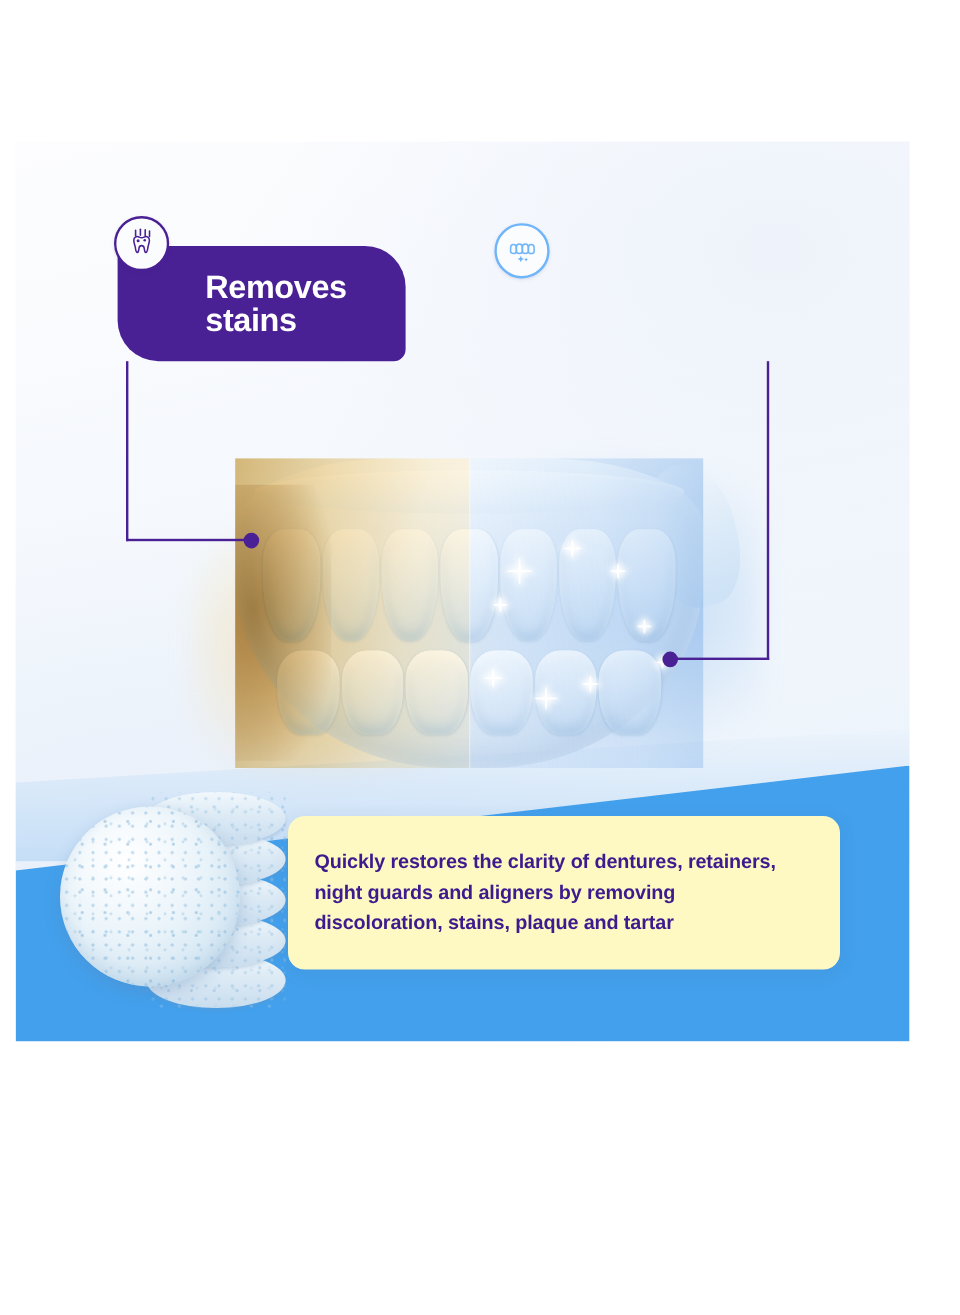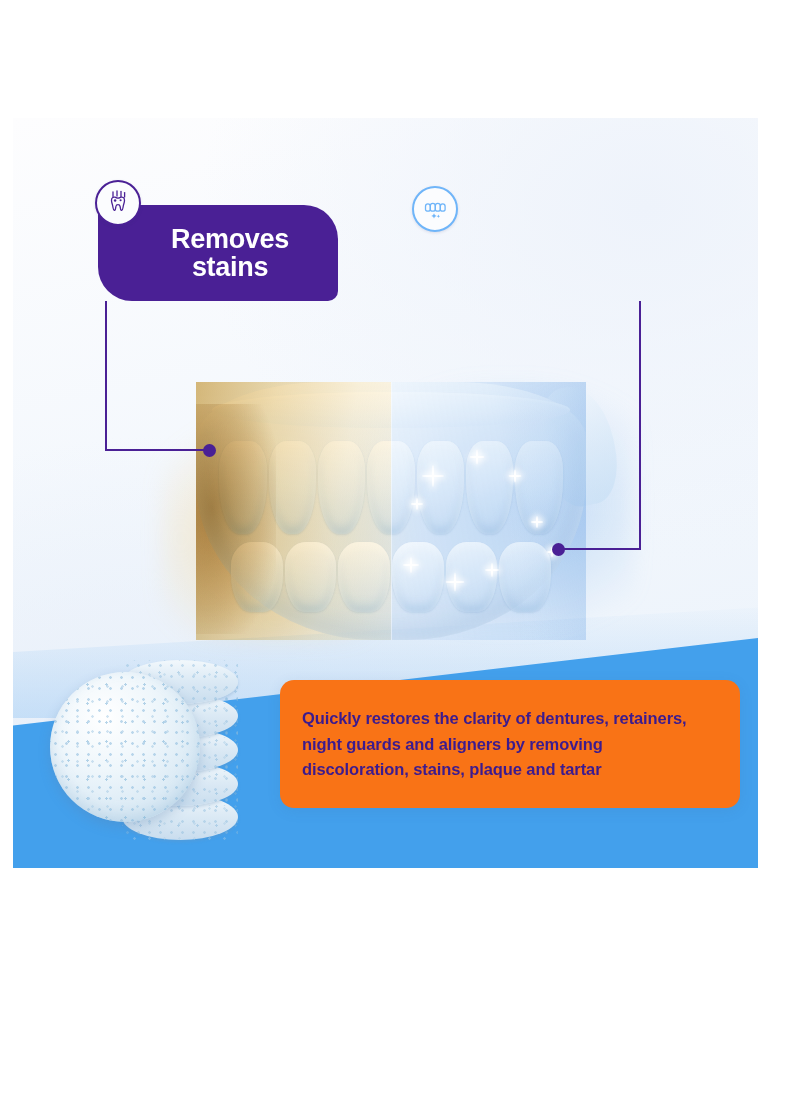--- a/index.html
+++ b/index.html
@@ -113,21 +113,21 @@
     content:""; position:absolute; left:50%; top:50%;
     background:#ffffff; transform:translate(-50%,-50%);
     box-shadow:0 0 6px 2px rgba(255,255,255,.9);
   }
   .sparkle::before { width:2px; height:100%; border-radius:50%; }
   .sparkle::after  { width:100%; height:2px; border-radius:50%; }
 
   
   .badge {
     position:absolute; display:flex; align-items:center; justify-content:center;
-    color:#fff; text-align:center;
+    color:#fff; 
     font-weight:bold; line-height:1.05; letter-spacing:-.3px;
     font-size:27px;
     padding:0 16px 0 40px;
   }
   .badge-purple {
     left:98px; top:205px; width:240px; height:96px;
     background:#4a2095;
     border-radius:10px 34px 10px 34px;
   }
   .badge-blue {
@@ -157,24 +157,23 @@
   .c1-h { left:105px; top:449px; width:105px; height:2px; }
   .d1   { left:203px; top:444px; }
 
   .c2-v { left:639px; top:301px; width:2px; height:249px; }
   .c2-h { left:560px; top:548px; width:81px; height:2px; }
   .d2   { left:552px; top:543px; }
 
   
   .text-card {
     position:absolute; left:240px; top:680px; width:460px; height:128px;
-    background:#f97316; border-radius:14px;
+    background:#fef9c3; border-radius:14px;
     box-shadow:0 3px 14px rgba(60,90,140,.10);
     padding:26px 30px 0 22px;
-    margin-left:40px;
   }
   .text-card p {
     color:#3c1b8e; font-weight:bold; font-size:16.5px; line-height:1.55;
     letter-spacing:-.1px;
   }
 
   
   .tablets { position:absolute; left:48px; top:650px; width:220px; height:220px; }
   .tab-stack { position:absolute; left:74px; top:10px; width:116px; height:178px; }
   .tab-disc {

